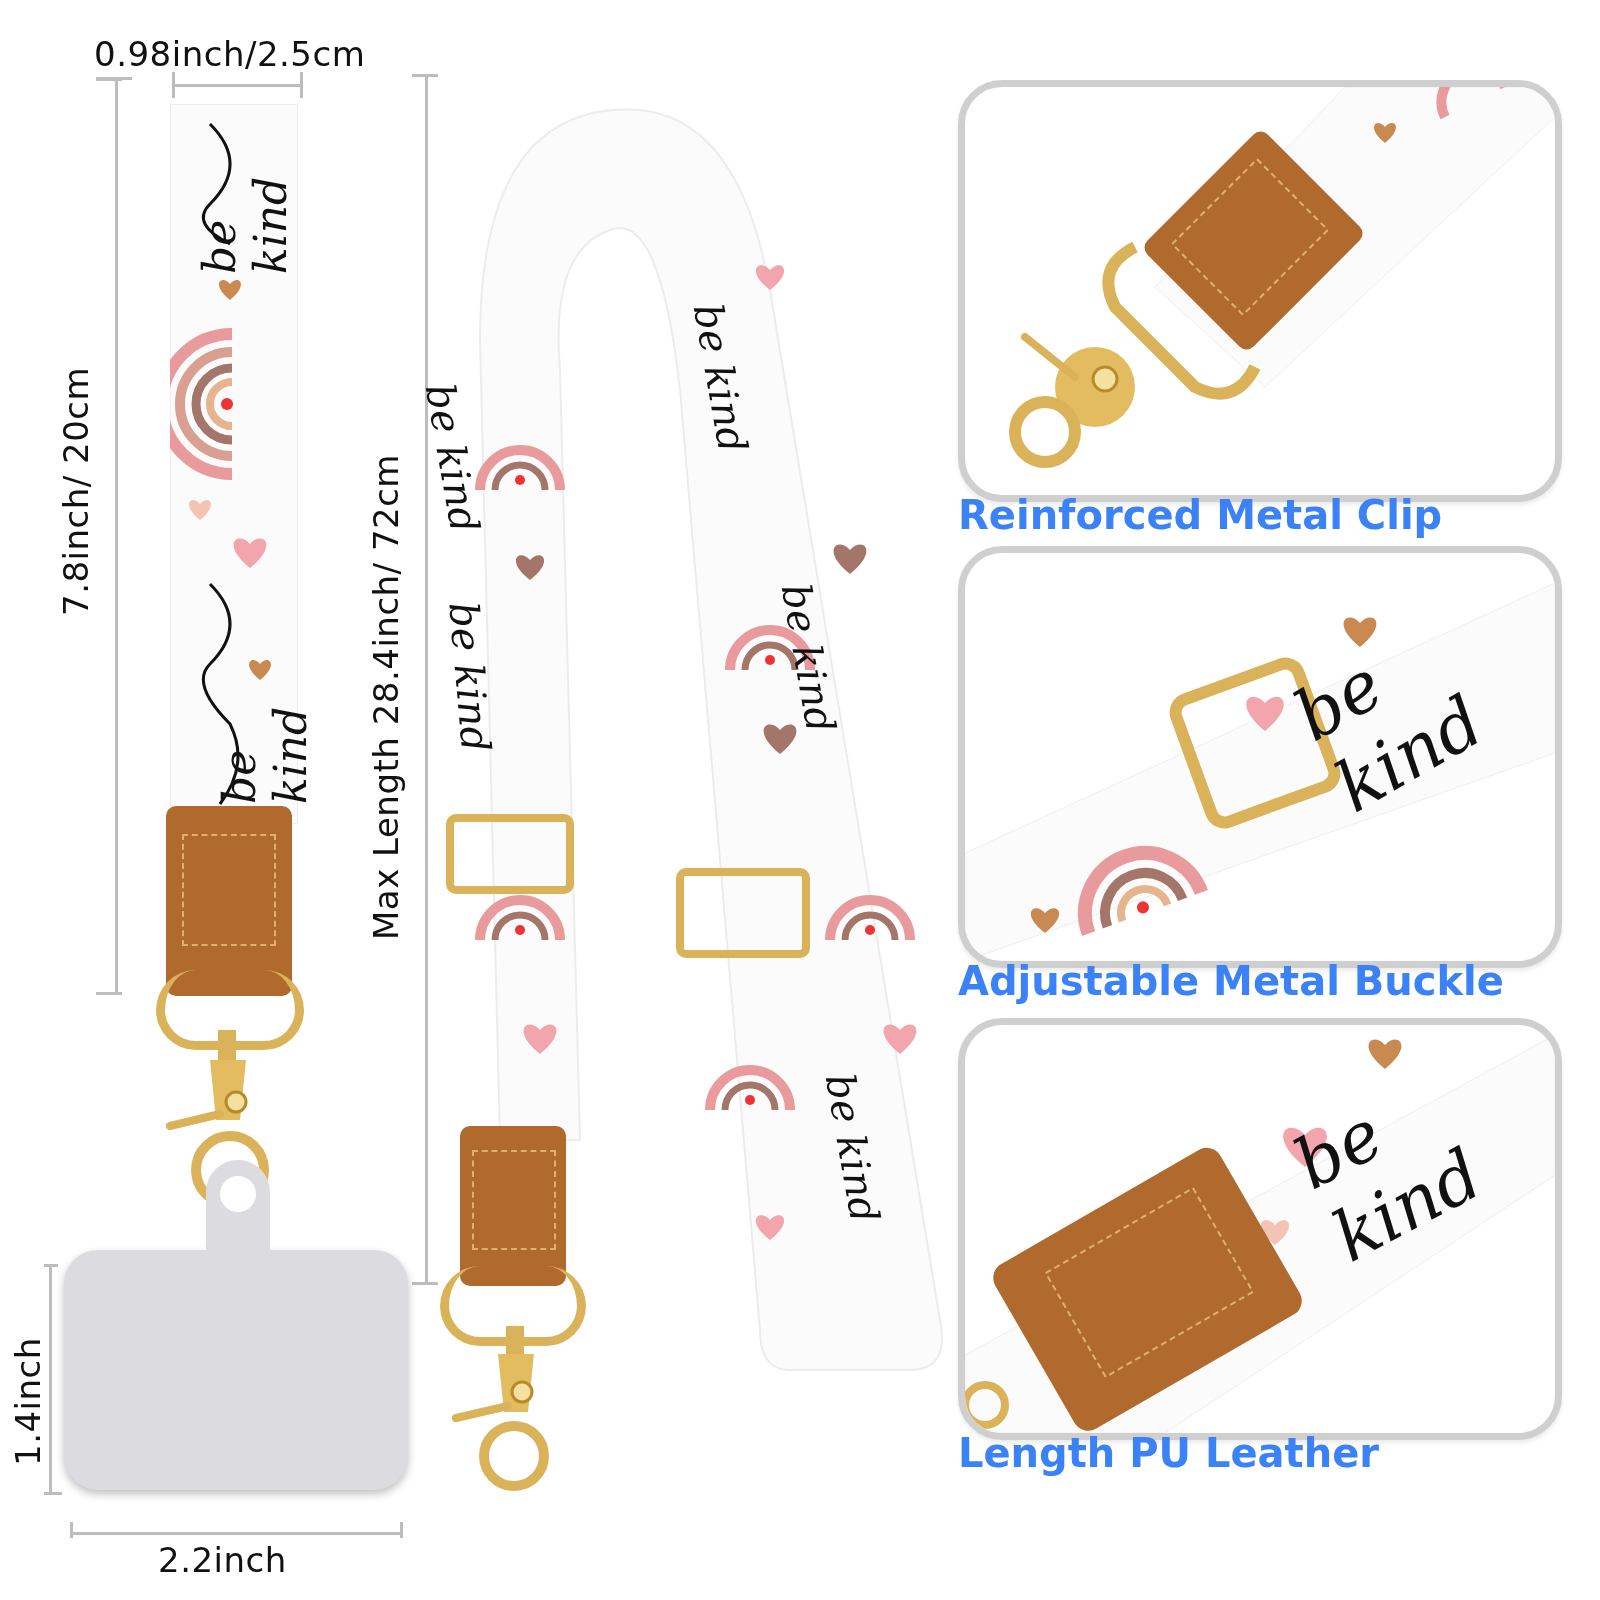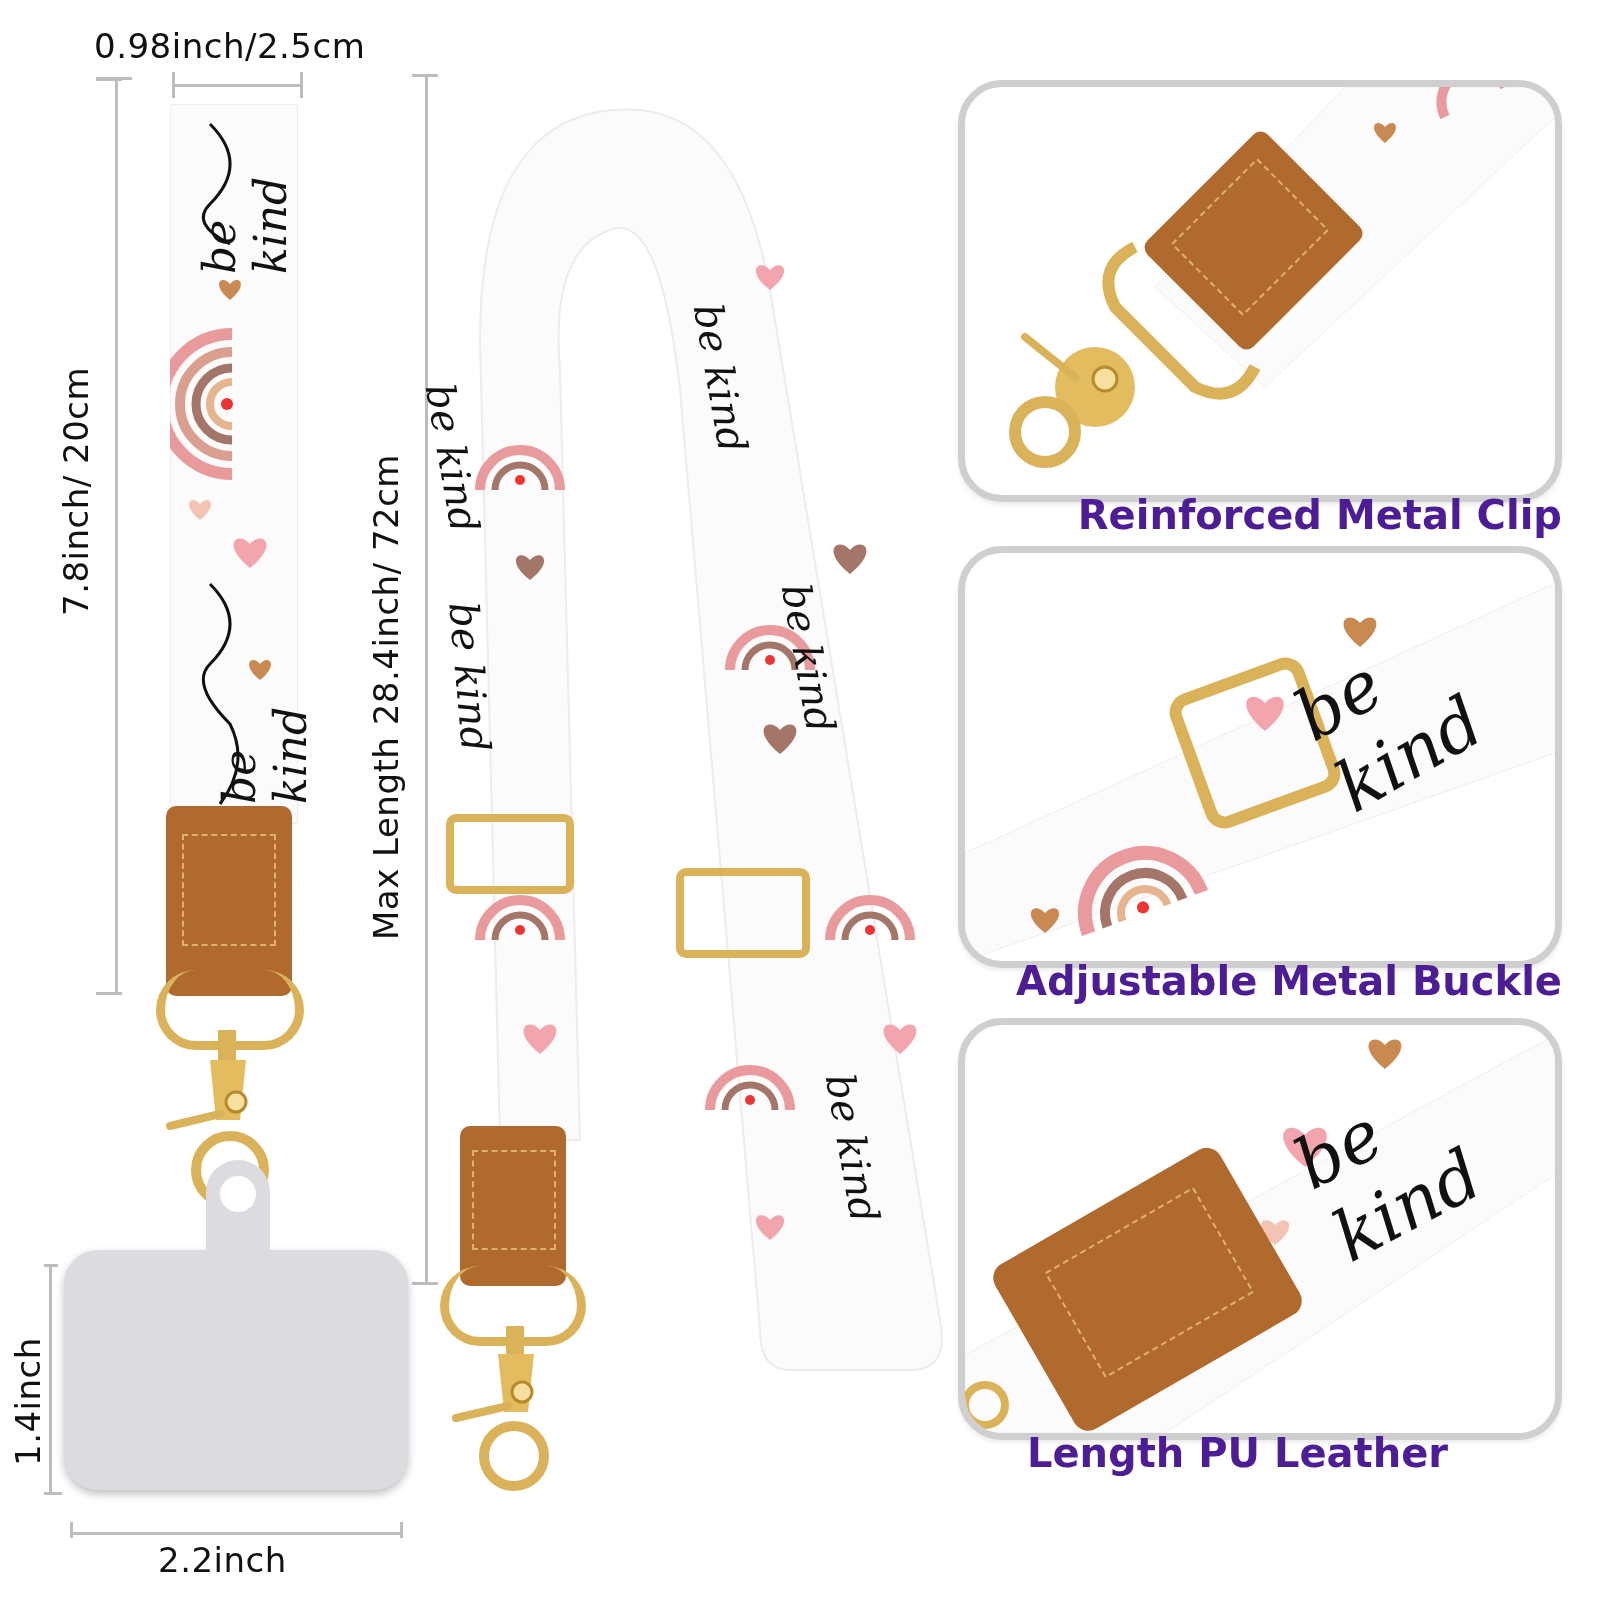--- a/index.html
+++ b/index.html
@@ -5,28 +5,28 @@
   html,body{margin:0;padding:0;background:#fff;}
   body{width:1600px;height:1600px;position:relative;overflow:hidden;font-family:"DejaVu Sans","Liberation Sans",sans-serif;color:#111;}
   .abs{position:absolute;}
   .dim-label{font-size:34px;font-weight:500;color:#111;white-space:nowrap;letter-spacing:0.5px;}
   .vert{transform-origin:left top;transform:rotate(-90deg);}
   .line-h{height:3px;background:#bdbdbd;}
   .line-v{width:3px;background:#bdbdbd;}
   .tick-h{height:3px;width:26px;background:#bdbdbd;}
   .tick-v{width:3px;height:26px;background:#bdbdbd;}
   .panel{border:7px solid #cfcfcf;border-radius:44px;background:#fff;overflow:hidden;box-shadow:0 3px 4px rgba(0,0,0,0.08);}
-  .caption{font-size:40px;font-weight:700;color:#4c1d95;white-space:nowrap;text-align:right;}
+  .caption{font-size:40px;font-weight:700;color:#3b82f6;white-space:nowrap;text-align:left;}
   .strap{background:#fbfbfb;box-shadow:inset 0 0 0 1px #eee;}
   .card{background:#dcdbe0;border-radius:34px;box-shadow:0 4px 8px rgba(0,0,0,0.25);}
 </style>
 </head>
 <body>
 
-<div class="abs dim-label" style="left:94px;top:26px;">0.98inch/2.5cm</div>
+<div class="abs dim-label" style="left:94px;top:34px;">0.98inch/2.5cm</div>
 <div class="abs line-h" style="left:96px;top:77px;width:36px;"></div>
 <div class="abs line-h" style="left:174px;top:84px;width:128px;"></div>
 <div class="abs tick-v" style="left:172px;top:72px;"></div>
 <div class="abs tick-v" style="left:300px;top:72px;"></div>
 
 <div class="abs line-v" style="left:115px;top:78px;height:915px;"></div>
 <div class="abs tick-h" style="left:96px;top:78px;"></div>
 <div class="abs tick-h" style="left:96px;top:992px;"></div>
 <div class="abs dim-label vert" style="left:56px;top:616px;">7.8inch/ 20cm</div>
 

